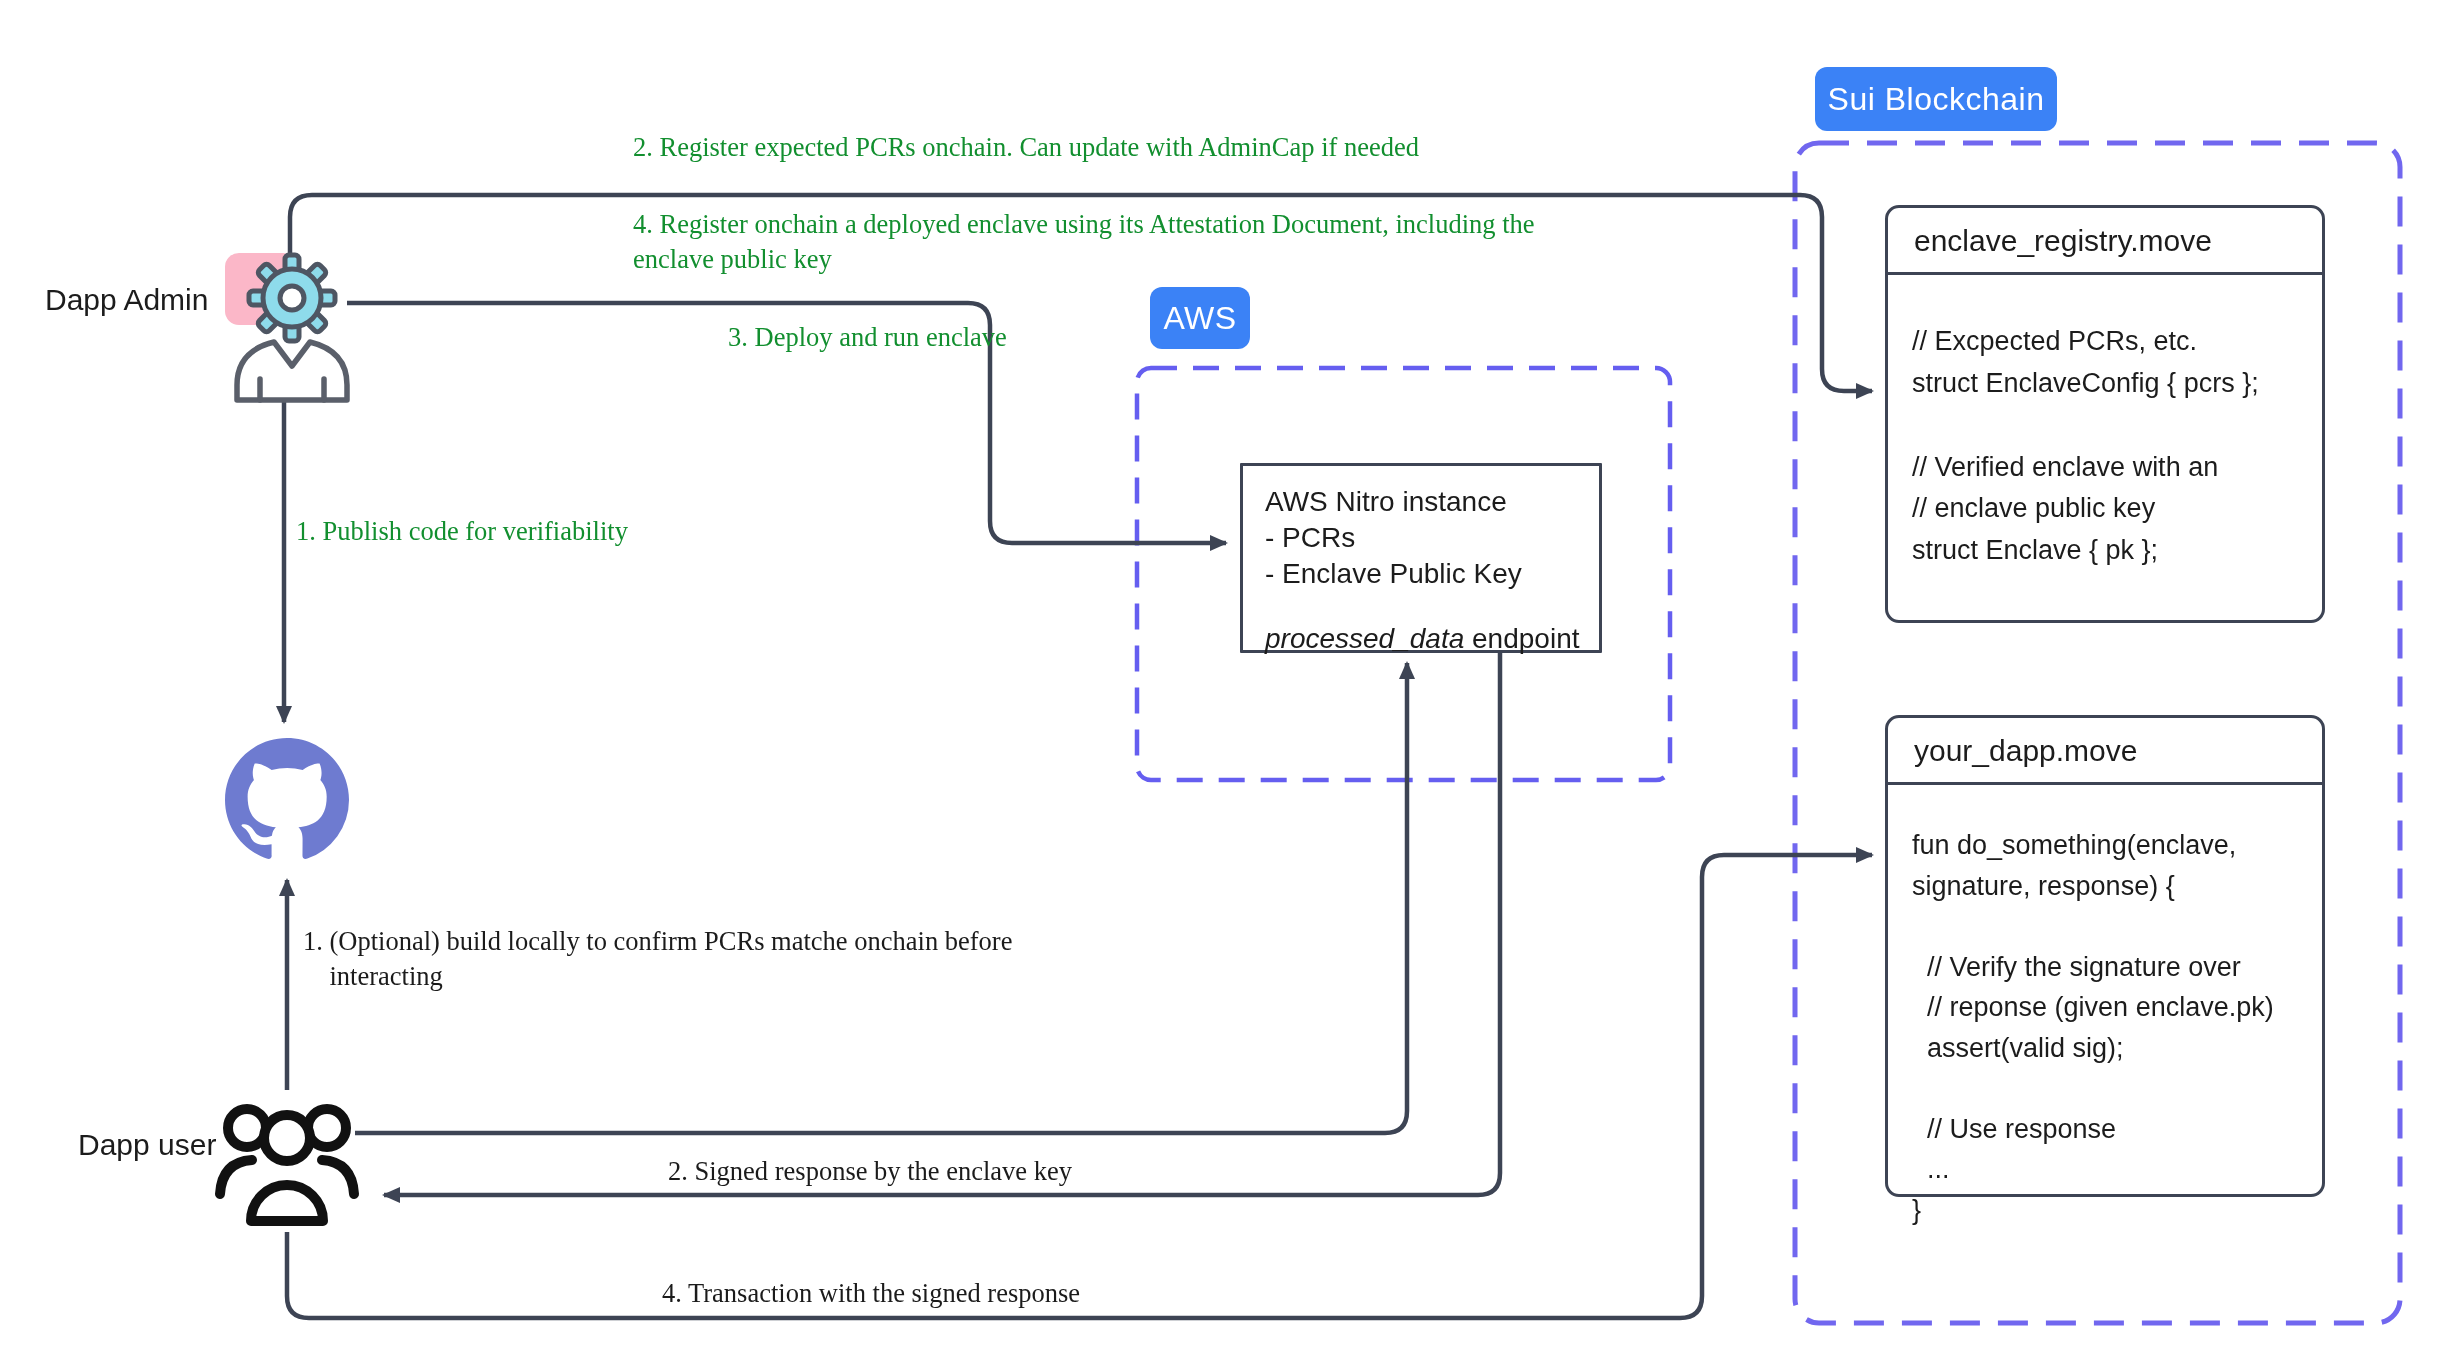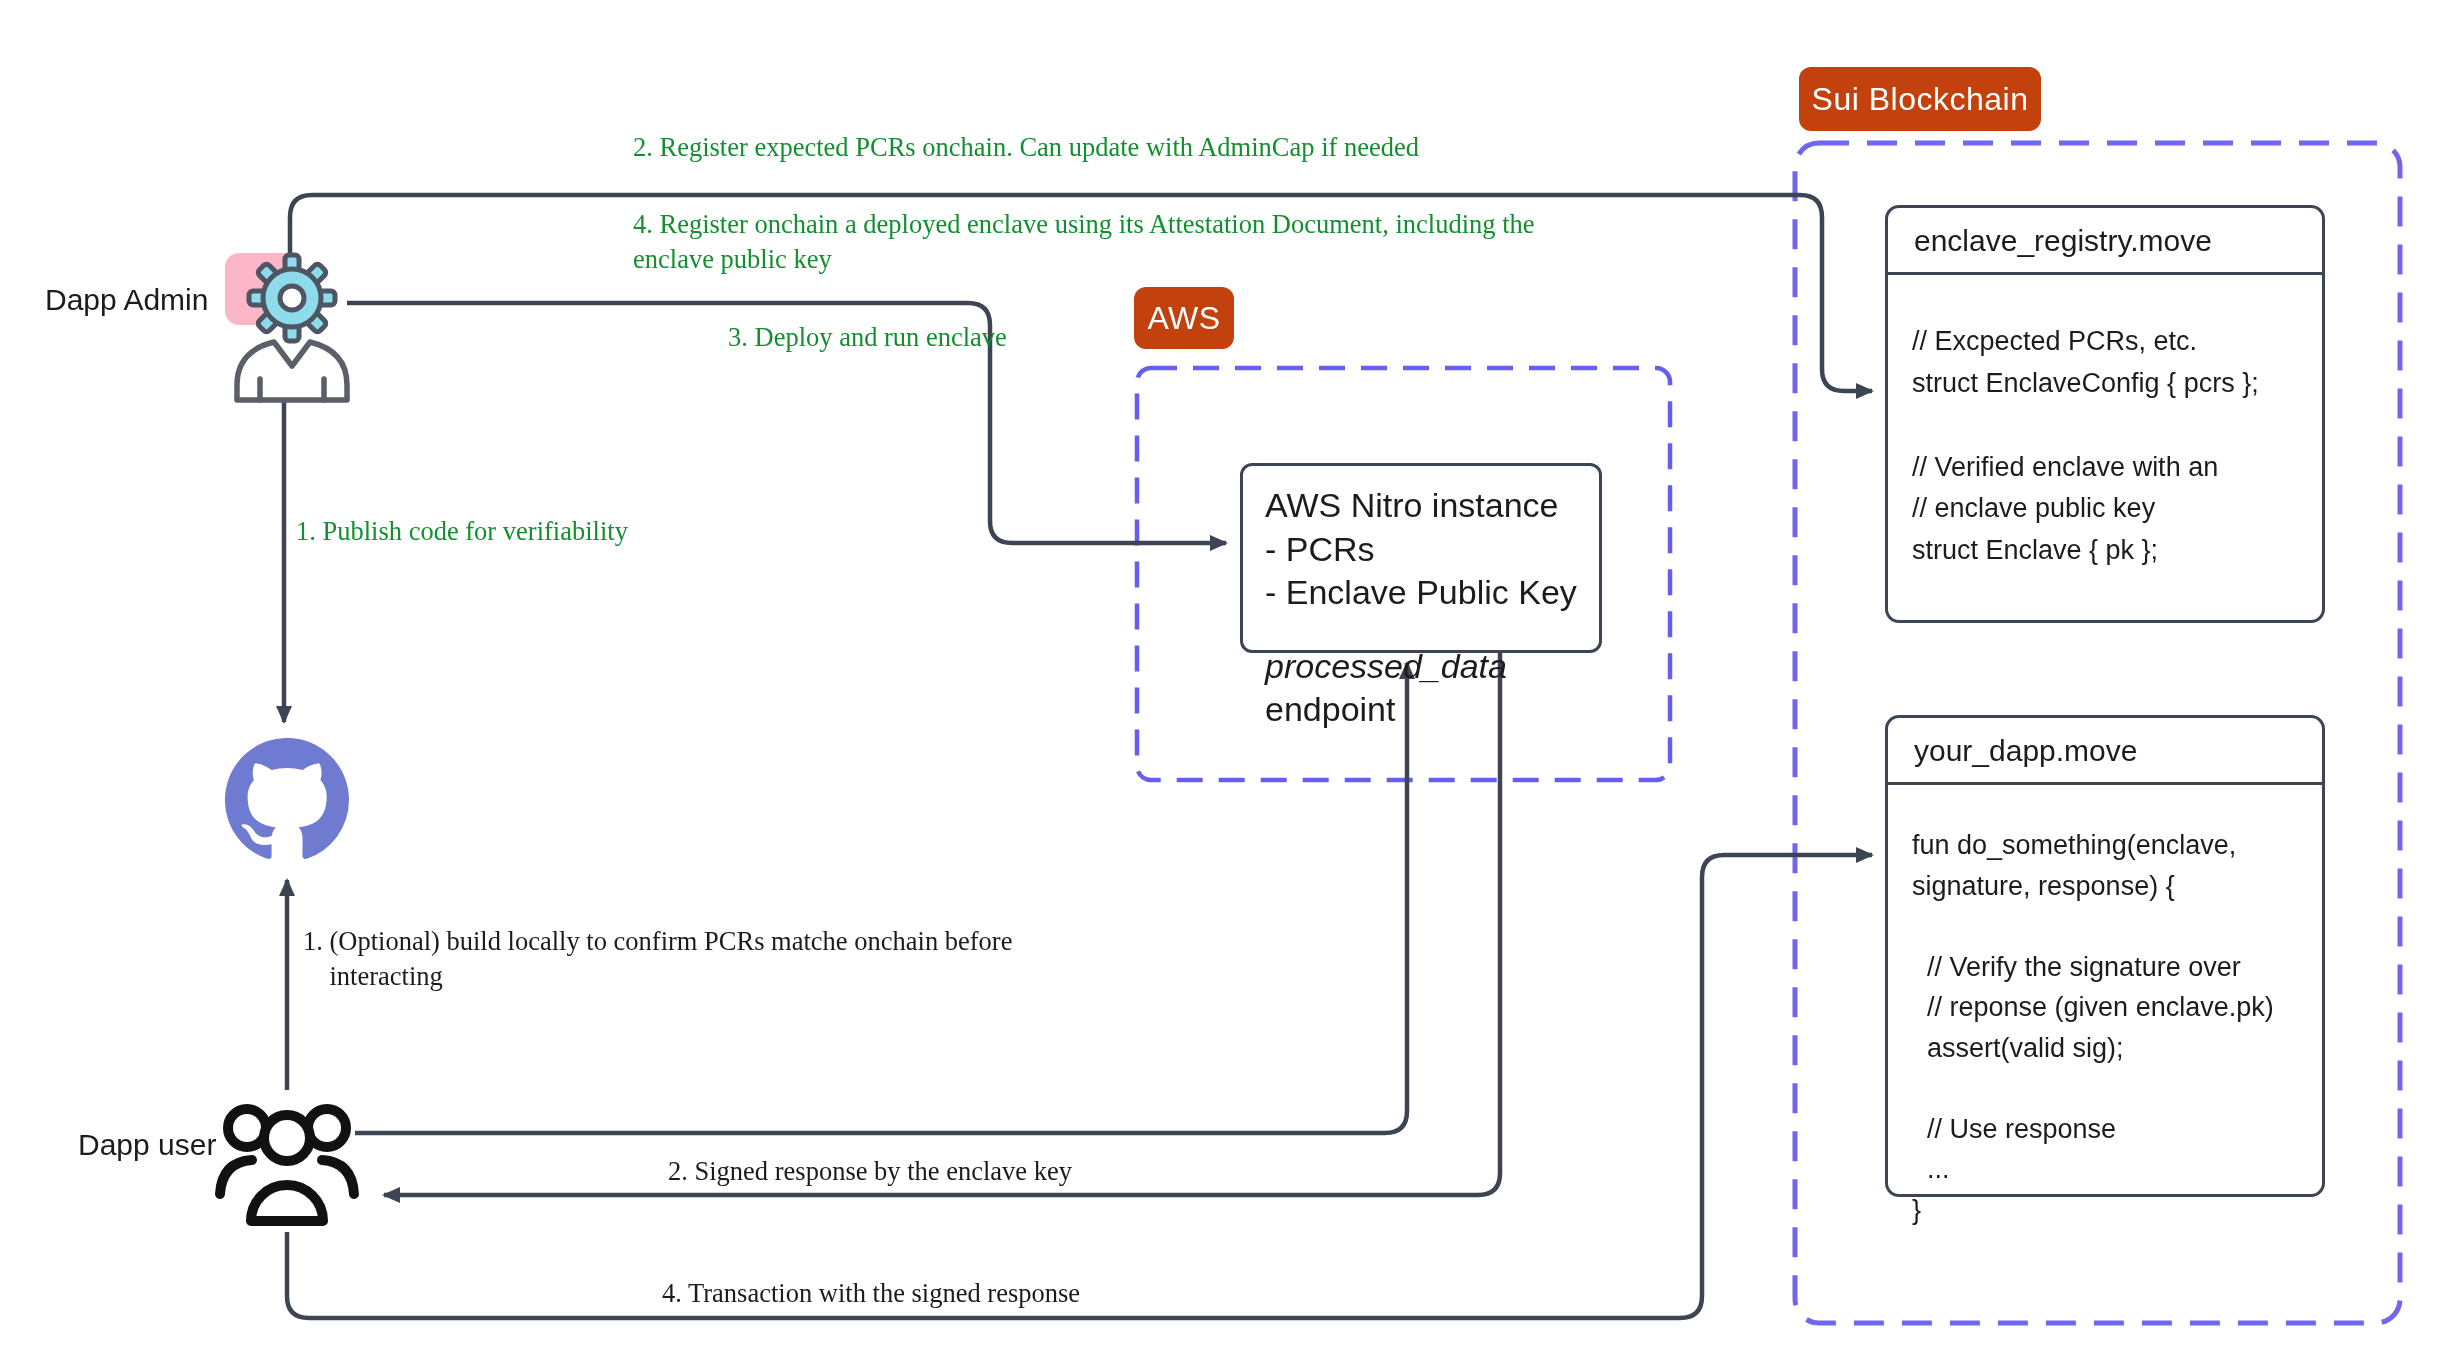--- a/index.html
+++ b/index.html
@@ -1,28 +1,28 @@
 <!DOCTYPE html>
 <html><head>
 <meta charset="utf-8">
 <style>
   html,body{margin:0;padding:0;background:#ffffff;}
   .canvas{position:relative;width:2443px;height:1361px;background:#ffffff;overflow:hidden;
           font-family:"Liberation Sans",sans-serif;color:#1c1c1c;}
   svg.conn{position:absolute;left:0;top:0;z-index:1;}
   .abs{position:absolute;z-index:2;}
   
-  .badge{background:#c2410c;color:#fff;border-radius:12px;display:flex;align-items:center;
-         justify-content:center;font-size:32px;font-weight:500;letter-spacing:.5px;}
+  .badge{background:#3b82f6;color:#fff;border-radius:12px;display:flex;align-items:center;
+         justify-content:center;font-size:32px;font-weight:500;letter-spacing:.5px;margin-left:16px;}
   
   .node{background:#fff;border:3.5px solid #3d4454;border-radius:14px;box-sizing:border-box;}
   .node .hd{font-size:30px;padding:16px 26px 14px 26px;border-bottom:3.5px solid #3d4454;}
   .node .bd{font-size:27px;line-height:1.55;padding:46px 16px 16px 24px;white-space:pre-wrap;}
-  .nitro{background:#fff;border:3.5px solid #3d4454;border-radius:12px;box-sizing:border-box;
-         padding:18px 13px 14px 22px;font-size:34px;line-height:1.28;}
+  .nitro{background:#fff;border:3.5px solid #3d4454;border-radius:1px;box-sizing:border-box;
+         padding:18px 13px 14px 22px;font-size:28px;line-height:1.28;}
   .nitro .endpoint{margin-top:30px;}
   
   .ann{font-family:"Liberation Serif",serif;font-size:26.5px;line-height:1.32;white-space:pre;}
   .green{color:#128f2f;}
   .black{color:#1b1b1b;}
   .lbl{font-size:30px;color:#1c1c1c;}
 </style>
 </head>
 <body>
 

